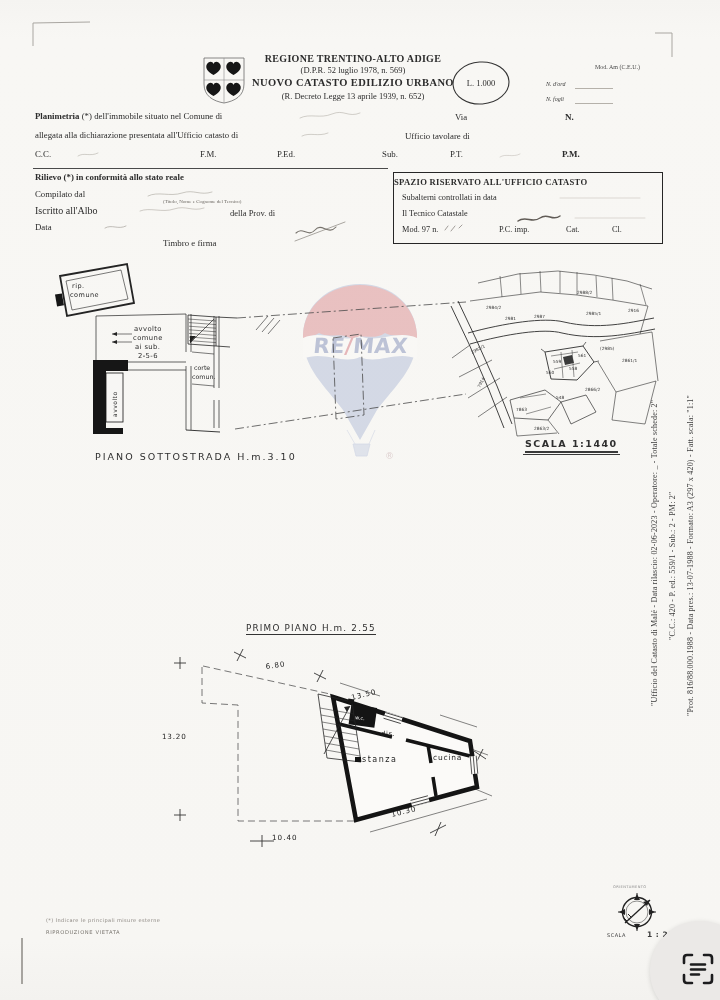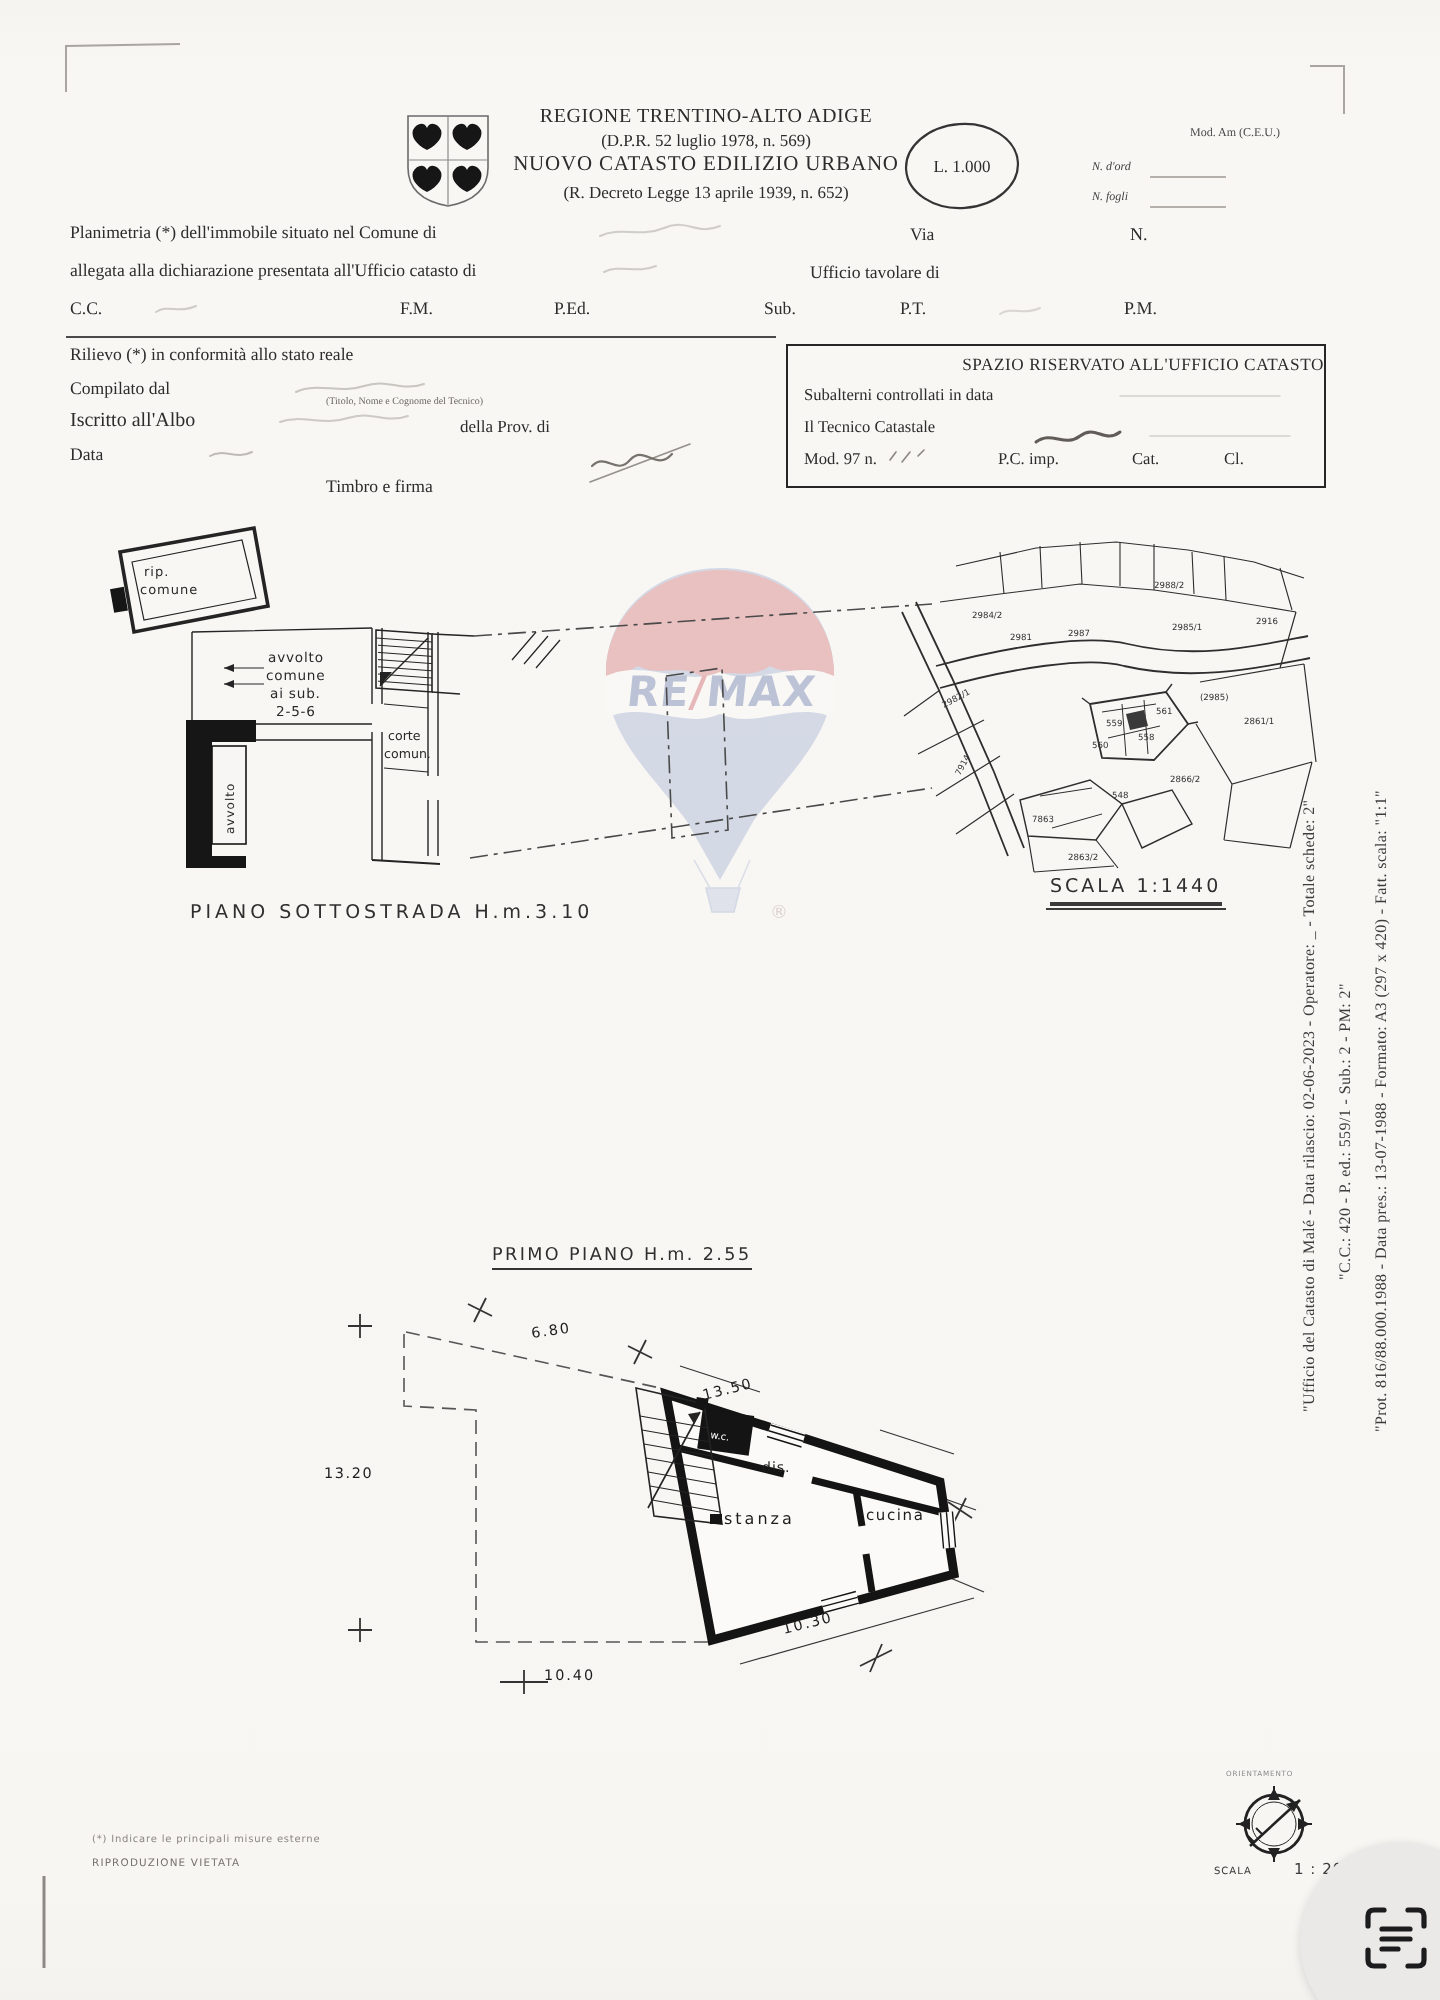--- a/index.html
+++ b/index.html
@@ -3,21 +3,21 @@
 <meta charset="utf-8">
 <style>
   html,body{margin:0;padding:0;background:#e8e6e3;}
   .page{position:relative;width:720px;height:1000px;overflow:hidden;
         background:linear-gradient(180deg,#f5f4f1 0%,#f8f7f4 4%,#f7f6f3 94%,#f3f2ef 100%);
         font-family:"Liberation Serif",serif;color:#2c2c2c;}
   .abs{position:absolute;white-space:nowrap;}
   .doc{font-family:"Liberation Serif",serif;color:#2c2c2c;}
   .tech{font-family:"DejaVu Sans",sans-serif;color:#2e2e2e;}
   .hdr-line{width:210px;text-align:center;}
-  .b{font-weight:normal;}
+  .b{font-weight:bold;}
   .i{}
   .small-hint{font-size:5px;color:#6b6762;}
   .vtext{position:absolute;transform-origin:0 0;transform:rotate(-90deg);
          font:8px "Liberation Serif",serif;color:#3c3c3c;white-space:nowrap;letter-spacing:.2px;}
   .caption{font-family:"DejaVu Sans",sans-serif;color:#2f2f2f;}
   .map-caption{border-bottom:1px solid #3a3a3a;padding:0 2px 1px;}
   .map-caption::after{content:"";display:block;height:2px;background:#3a3a3a;margin-top:1.5px;}
   .pp-caption{border-bottom:1px solid #333;padding-bottom:1px;}
   .ufficio-box{position:absolute;left:393px;top:172px;width:268px;height:70px;border:1.4px solid #262626;}
   .thinline{position:absolute;background:#b5b1aa;height:1px;}
@@ -263,21 +263,21 @@
 
   <div class="abs doc b txt-layer" style="left:35px;top:172px;font-size:8.8px">Rilievo (*) in conformità allo stato reale</div>
   <div class="abs doc txt-layer" style="left:35px;top:189px;font-size:8.8px">Compilato dal</div>
   <div class="abs doc small-hint txt-layer" style="left:163px;top:199px">(Titolo, Nome e Cognome del Tecnico)</div>
   <div class="abs doc txt-layer" style="left:35px;top:205px;font-size:10px">Iscritto all'Albo</div>
   <div class="abs doc txt-layer" style="left:230px;top:208px;font-size:8.5px">della Prov. di</div>
   <div class="abs doc txt-layer" style="left:35px;top:222px;font-size:8.8px">Data</div>
   <div class="abs doc txt-layer" style="left:163px;top:238px;font-size:8.8px">Timbro e firma</div>
 
   <div class="ufficio-box txt-layer">
-    <div class="abs doc b" style="left:0;top:4px;width:100%;text-align:right;font-size:8.6px;letter-spacing:.3px">SPAZIO RISERVATO ALL'UFFICIO CATASTO</div>
+    <div class="abs doc b" style="left:0;top:4px;width:100%;text-align:left;font-size:8.6px;letter-spacing:.3px">SPAZIO RISERVATO ALL'UFFICIO CATASTO</div>
     <div class="abs doc" style="left:8px;top:20px;font-size:8.3px">Subalterni controllati in data</div>
     <div class="abs doc i" style="left:8px;top:36px;font-size:8.3px">Il Tecnico Catastale</div>
     <div class="abs doc" style="left:8px;top:52px;font-size:8.3px">Mod. 97 n.</div>
     <div class="abs doc" style="left:105px;top:52px;font-size:8.3px">P.C. imp.</div>
     <div class="abs doc" style="left:172px;top:52px;font-size:8.3px">Cat.</div>
     <div class="abs doc" style="left:218px;top:52px;font-size:8.3px">Cl.</div>
   </div>
 
   <div class="abs caption txt-layer" style="left:95px;top:451px;font-size:9.5px;letter-spacing:2px">PIANO SOTTOSTRADA H.m.3.10</div>
   <div class="abs caption map-caption b txt-layer" style="left:523px;top:438px;font-size:9.5px;letter-spacing:1.5px">SCALA 1:1440</div>

